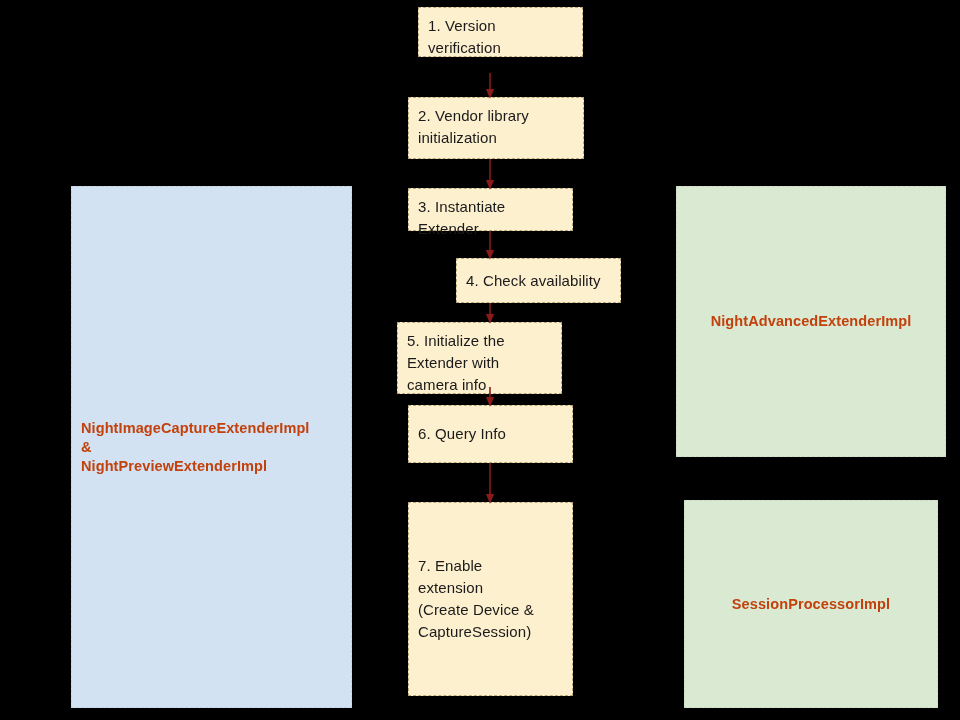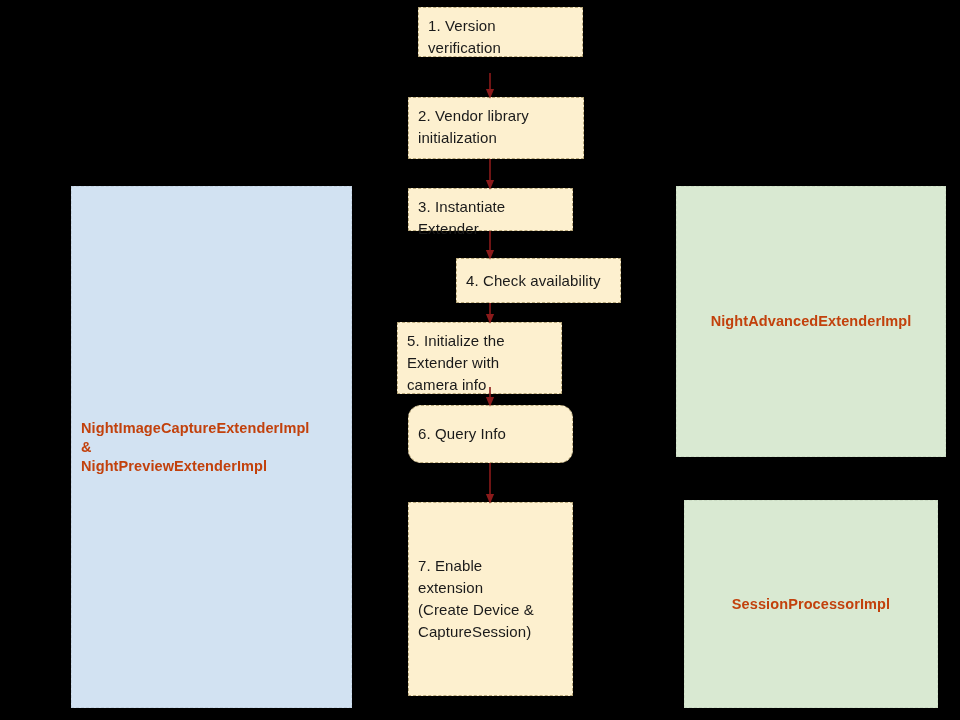--- a/index.html
+++ b/index.html
@@ -106,21 +106,21 @@
   <div class="abs step-box v-center" style="left:408px; top:258px; width:165px; height:45px;margin-left:48px;">
     <span>4. Check availability</span>
   </div>
 
   <div class="abs step-box" style="left:397px; top:322px; width:165px; height:72px;">
     <span>5. Initialize the
 Extender with
 camera info</span>
   </div>
 
-  <div class="abs step-box v-center" style="left:408px; top:405px; width:165px; height:58px;border-radius:13px;">
+  <div class="abs step-box v-center" style="left:408px; top:405px; width:165px; height:58px;">
     <span>6. Query Info</span>
   </div>
 
   <div class="abs step-box v-center" style="left:408px; top:502px; width:165px; height:194px;">
     <span>7. Enable
 extension
 (Create Device &amp;
 CaptureSession)</span>
   </div>
 

